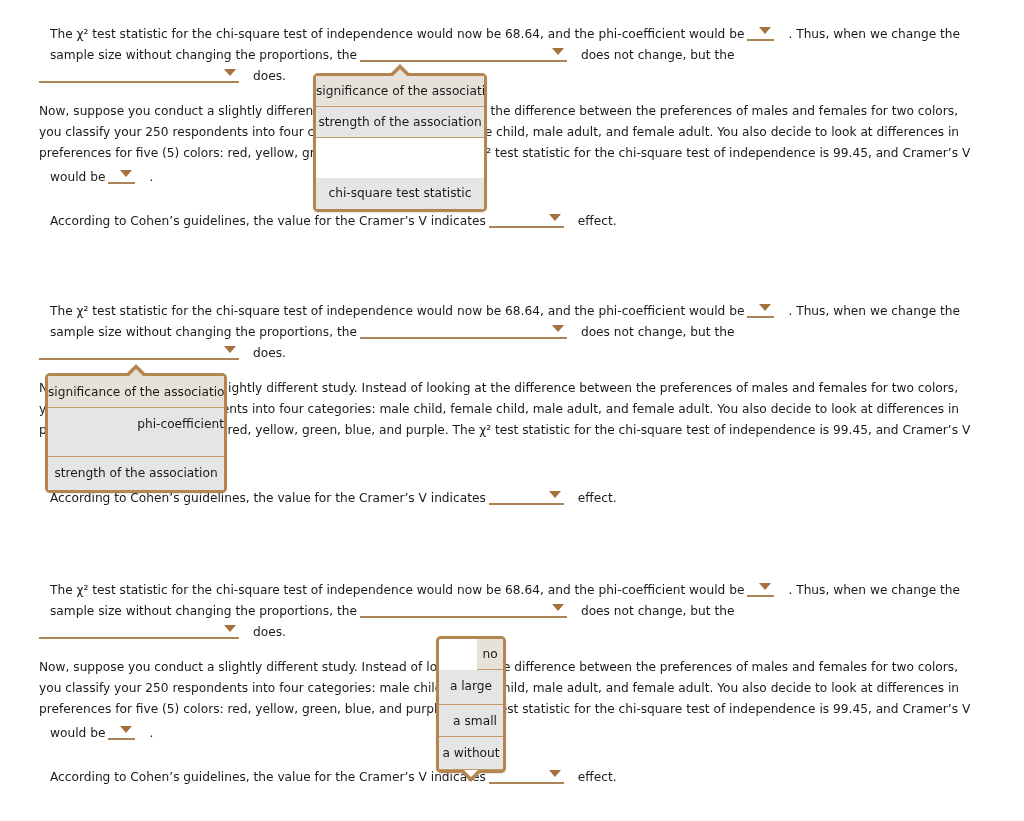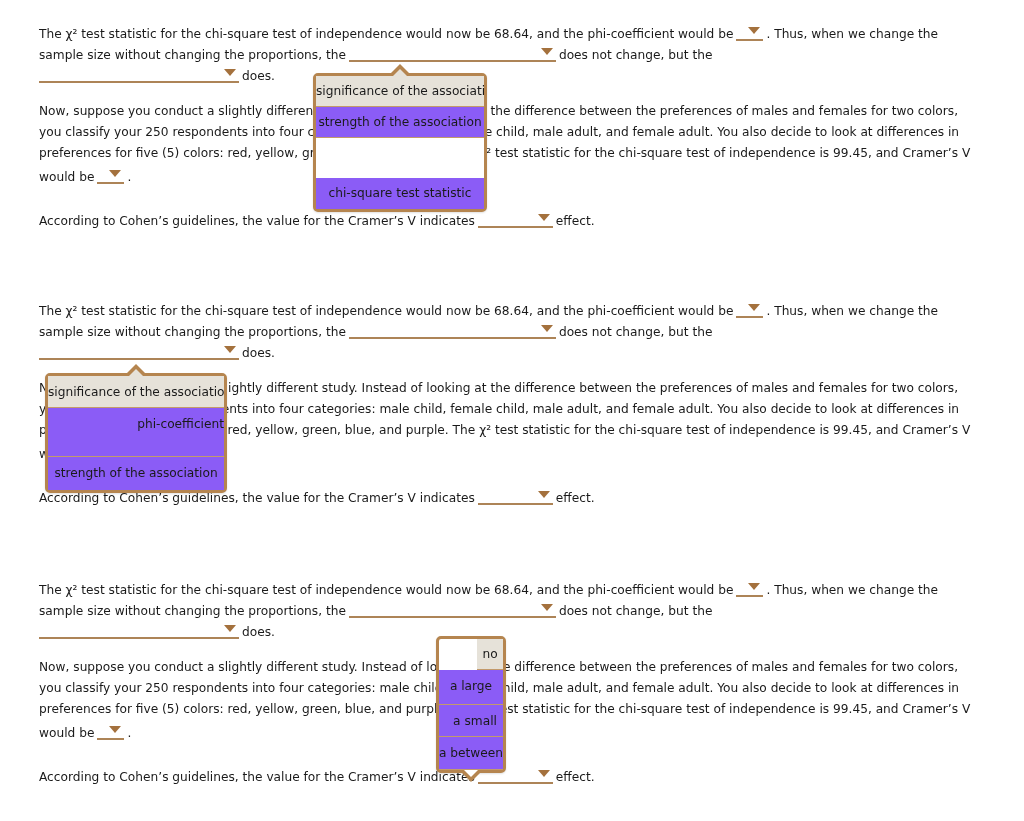--- a/index.html
+++ b/index.html
@@ -83,21 +83,21 @@
     border-radius: 5px;
     box-sizing: border-box;
     z-index: 20;
     box-shadow: 0 1px 2px rgba(0,0,0,0.12);
   }
   .popup .opt {
     text-align: center;
     font-size: 12.2px;
     color: #1a1a1a;
     border-bottom: 1px solid #c39a6b;
-    background: #8b5cf6;
+    background: #e5e5e5;
     box-sizing: border-box;
     white-space: nowrap;
     overflow: hidden;
   }
   .popup .opt:last-child { border-bottom: none; }
   .popup .opt.sel { background: #e6e2d9; }
 
   
   .popup .arrow-up,
   .popup .arrow-up-b {
@@ -133,21 +133,21 @@
     border-top: 10px solid #b5854f;
   }
   .popup .arrow-dn {
     bottom: -7px;
     margin-left: -7px;
     border-left: 7px solid transparent;
     border-right: 7px solid transparent;
     border-top: 7px solid #ffffff;
   }
 
-  .txt { white-space: pre; }
+  .txt { white-space: pre; margin-left: 11px; }
 </style>
 </head>
 <body>
 
 <div class="page">
 
   <div class="block" style="top:21px;">
 
     <div class="line">
       <span class="txt">The χ² test statistic for the chi-square test of independence would now be 68.64, and the phi-coefficient would be</span><span class="dd w-sm"><span class="caret"></span></span><span class="txt">. Thus, when we change the</span>
@@ -250,18 +250,18 @@
 
     <div class="line">
       <span class="txt">According to Cohen’s guidelines, the value for the Cramer’s V indicates</span><span class="dd w-md"><span class="caret"></span></span><span class="txt">effect.</span>
     </div>
   </div>
 
   <div class="popup" style="left:436px; top:636px; width:70px;">
     <div class="opt sel" style="height:31px; line-height:31px;margin-left:38px;">no</div>
     <div class="opt" style="height:35px; line-height:32px;">a large</div>
     <div class="opt" style="height:32px; line-height:32px;padding-left:8px;">a small</div>
-    <div class="opt" style="height:33px; line-height:33px;">a between</div>
+    <div class="opt" style="height:33px; line-height:33px;">a without</div>
     <span class="arrow-dn-b"></span>
     <span class="arrow-dn"></span>
   </div>
 
 </div>
 
 </body></html>

